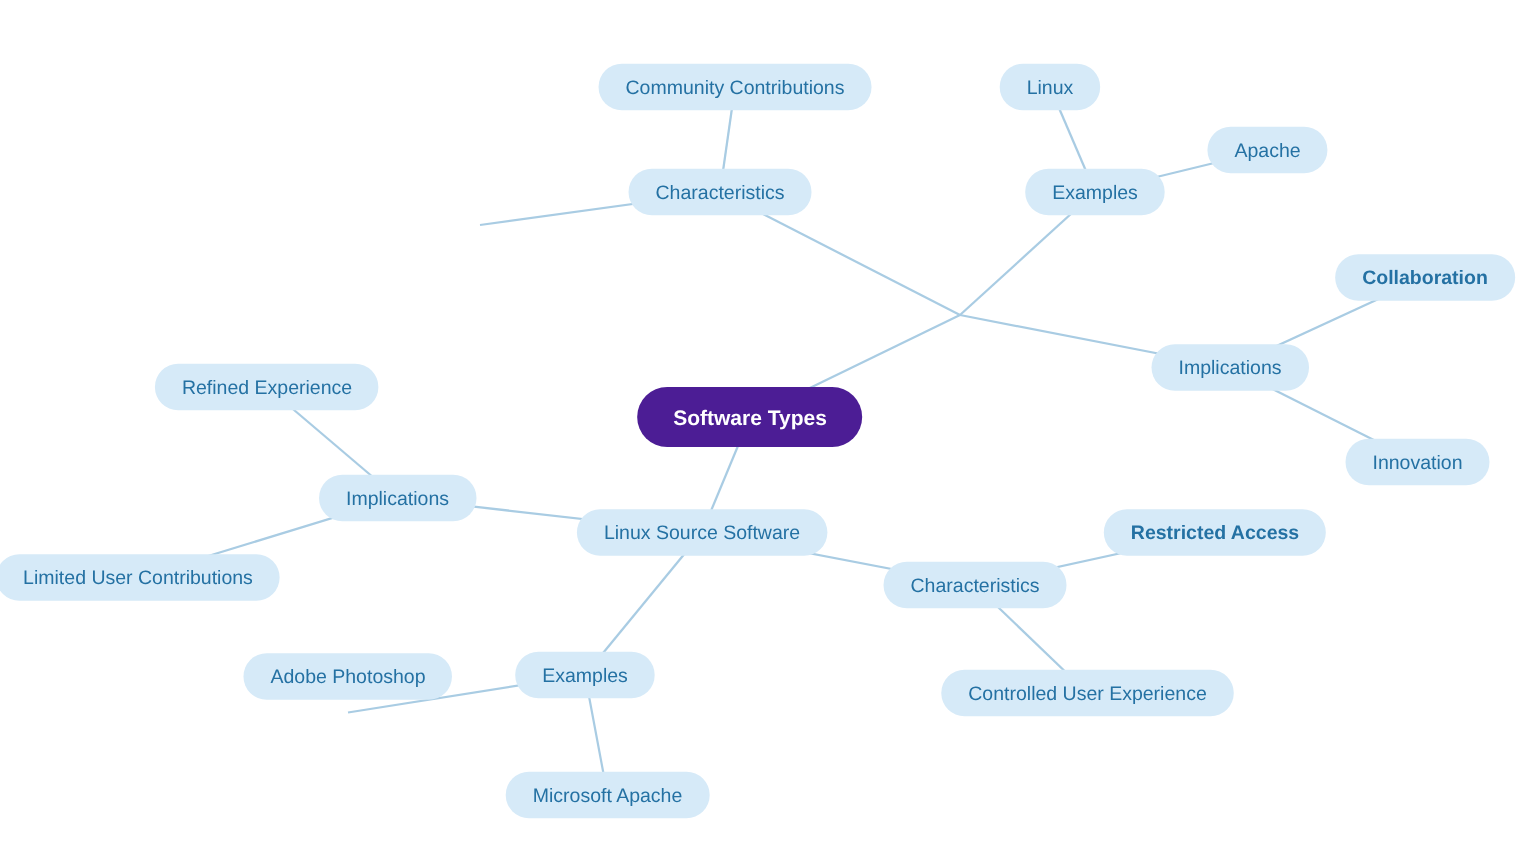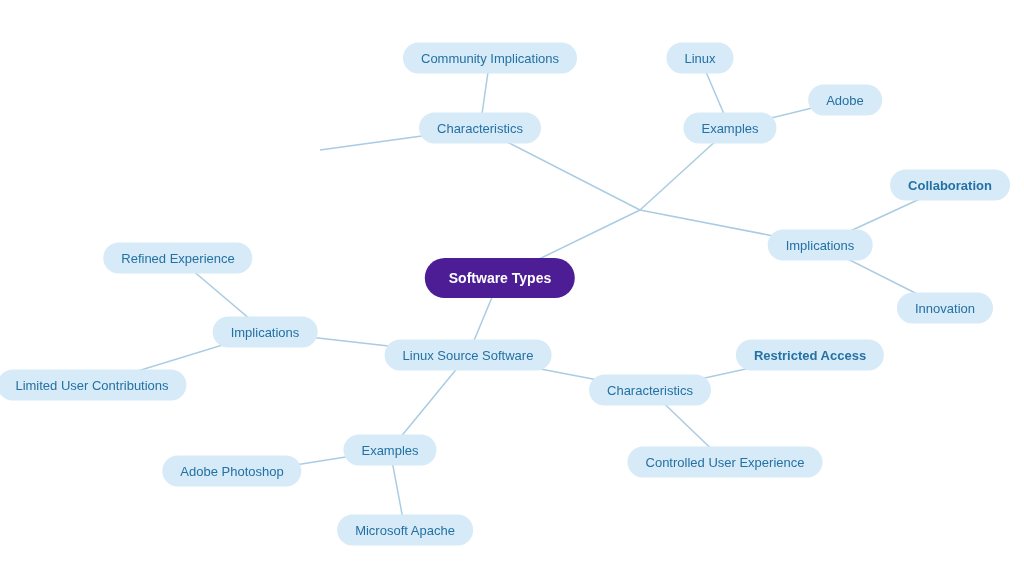--- a/index.html
+++ b/index.html
@@ -68,30 +68,30 @@
       <line x1="468" y1="355" x2="650" y2="390" stroke="#a9cce3" stroke-width="1.5"></line>
       <line x1="265" y1="332" x2="178" y2="258" stroke="#a9cce3" stroke-width="1.5"></line>
       <line x1="265" y1="332" x2="92" y2="385" stroke="#a9cce3" stroke-width="1.5"></line>
       <line x1="390" y1="450" x2="232" y2="475" stroke="#a9cce3" stroke-width="1.5"></line>
       <line x1="390" y1="450" x2="405" y2="530" stroke="#a9cce3" stroke-width="1.5"></line>
       <line x1="650" y1="390" x2="810" y2="355" stroke="#a9cce3" stroke-width="1.5"></line>
       <line x1="650" y1="390" x2="725" y2="462" stroke="#a9cce3" stroke-width="1.5"></line>
     </svg>
 <div class="node node-center" style="left: 500px; top: 278px;">Software Types</div>
     <div class="node node-light" style="left: 480px; top: 128px;">Characteristics</div>
-    <div class="node node-light" style="left: 490px; top: 58px;">Community Implications</div>
+    <div class="node node-light" style="left: 490px; top: 58px;">Community Contributions</div>
     <div class="node node-light" style="left: 730px; top: 128px;">Examples</div>
     <div class="node node-light" style="left: 700px; top: 58px;">Linux</div>
-    <div class="node node-light" style="left: 845px; top: 100px;">Adobe</div>
+    <div class="node node-light" style="left: 845px; top: 100px;">Apache</div>
     <div class="node node-light" style="left: 820px; top: 245px;">Implications</div>
     <div class="node node-light" style="left: 950px; top: 185px; font-weight: bold;">Collaboration</div>
     <div class="node node-light" style="left: 945px; top: 308px;">Innovation</div>
     <div class="node node-light" style="left: 468px; top: 355px;">Linux Source Software</div>
     <div class="node node-light" style="left: 265px; top: 332px;">Implications</div>
     <div class="node node-light" style="left: 178px; top: 258px;">Refined Experience</div>
     <div class="node node-light" style="left: 92px; top: 385px;">Limited User Contributions</div>
     <div class="node node-light" style="left: 390px; top: 450px;">Examples</div>
-    <div class="node node-light" style="left: 232px; top: 471px; text-align: center;">Adobe Photoshop</div>
+    <div class="node node-light" style="left: 232px; top: 451px; text-align: center;">Adobe Photoshop</div>
     <div class="node node-light" style="left: 405px; top: 530px;">Microsoft Apache</div>
     <div class="node node-light" style="left: 650px; top: 390px;">Characteristics</div>
     <div class="node node-light" style="left: 810px; top: 355px; font-weight: bold;">Restricted Access</div>
     <div class="node node-light" style="left: 725px; top: 462px;">Controlled User Experience</div>
   </div>
 
 </body></html>

